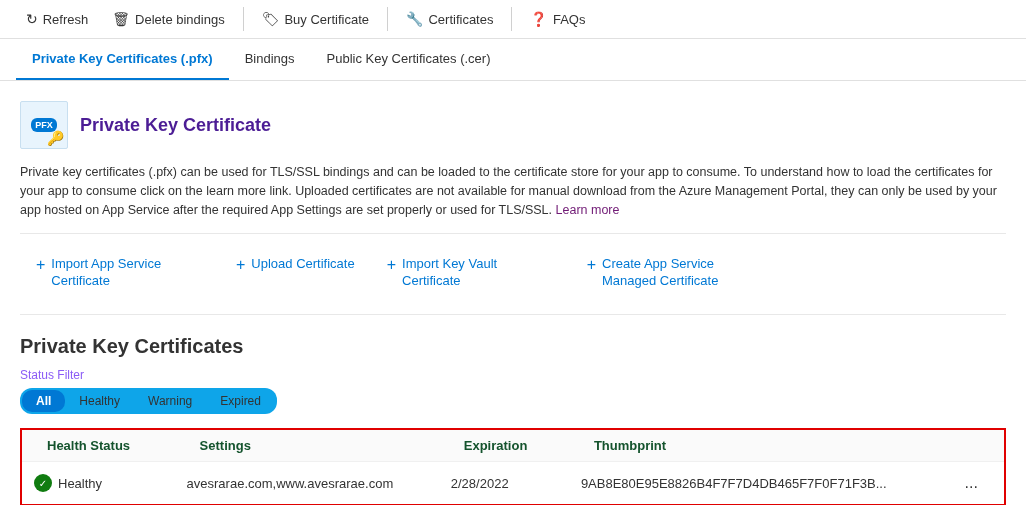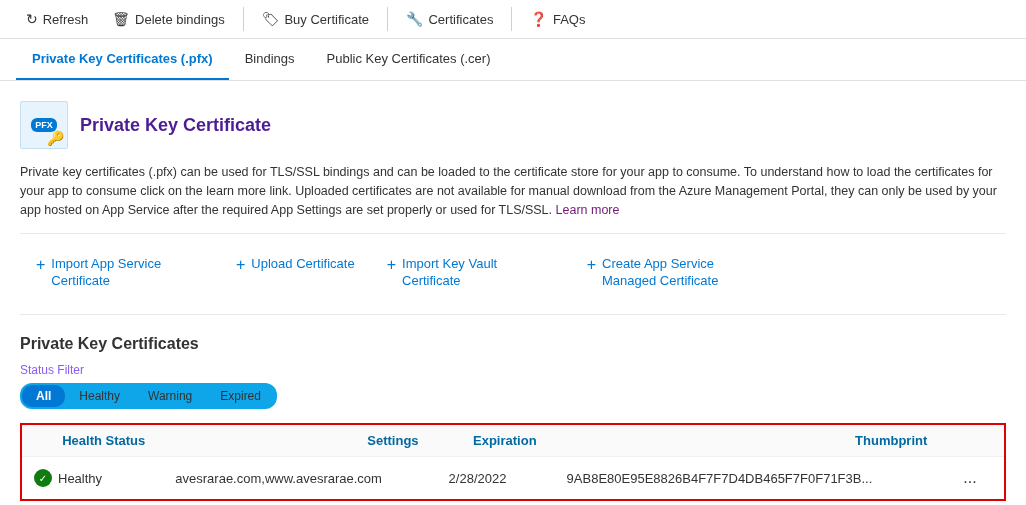--- a/index.html
+++ b/index.html
@@ -141,21 +141,21 @@
     }
     .action-plus {
       font-size: 16px;
       color: #0078d4;
       line-height: 1.1;
       flex-shrink: 0;
     }
 
     
     .certs-section-title {
-      font-size: 16px;
+      font-size: 20px;
       font-weight: 600;
       margin-bottom: 10px;
     }
     .status-filter-label {
       font-size: 12px;
       color: #8b5cf6;
       margin-bottom: 6px;
     }
     .filter-row {
       display: flex;
@@ -187,25 +187,25 @@
       width: 100%;
       border-collapse: collapse;
       border: 2px solid #e00000;
       border-radius: 2px;
     }
     .cert-table thead tr {
       background: #fafafa;
       border-bottom: 1px solid #e0e0e0;
     }
     .cert-table th {
-      padding: 8px 18px;
-      text-align: right;
-      font-weight: 600;
-      font-size: 13px;
-      color: #0369a1;
+      padding: 8px 25px;
+      text-align: left;
+      font-weight: 600;
+      font-size: 13px;
+      color: #14532d;
     }
     .cert-table td {
       padding: 10px 12px;
       font-size: 13px;
       color: #333;
       border-top: 1px solid #f0f0f0;
     }
     .health-cell {
       display: flex;
       align-items: center;

